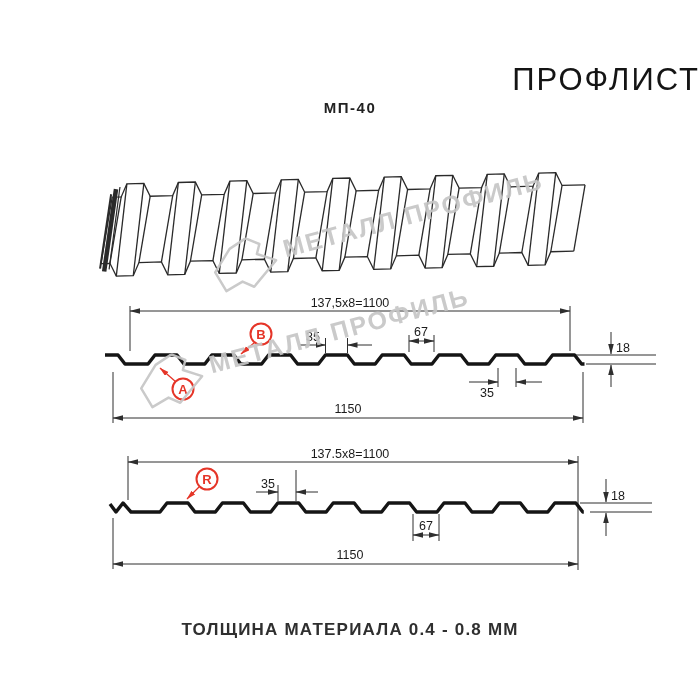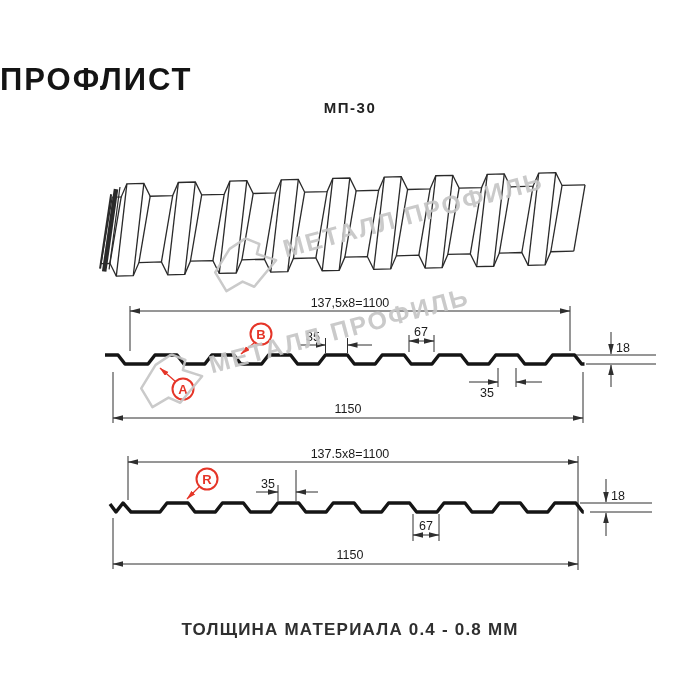--- a/index.html
+++ b/index.html
@@ -1,19 +1,19 @@
 <!DOCTYPE html>
 <html><head>
 <meta charset="utf-8">
 <style>
   html,body{margin:0;padding:0;background:#fff;}
   .canvas{position:relative;width:700px;height:700px;background:#fff;overflow:hidden;
           font-family:"Liberation Sans",sans-serif;}
-  .title{position:absolute;left:0;right:0;top:62px;text-align:left;
-         font-size:31px;font-weight:700;letter-spacing:2px;color:#141414;margin:0;}
+  .title{position:absolute;left:0;right:0;top:62px;text-align:right;
+         font-size:31px;font-weight:400;letter-spacing:2px;color:#141414;margin:0;}
   .subtitle{position:absolute;left:0;right:0;top:99px;text-align:center;
             font-size:15px;font-weight:600;letter-spacing:1.5px;color:#222;}
   .footer-note{position:absolute;left:0;right:0;top:620px;text-align:center;
                font-size:17px;font-weight:600;letter-spacing:1.2px;color:#2f2f2f;}
   svg.drawing{position:absolute;left:0;top:0;z-index:1;}
   .watermark{position:absolute;display:flex;align-items:flex-end;z-index:3;opacity:.92;
              transform-origin:0 100%;pointer-events:none;}
   .wm-1{left:220px;top:246px;transform:rotate(-15deg);}
   .wm-2{left:146px;top:362px;transform:rotate(-15deg);}
   .wm-text{font-size:25px;font-weight:700;letter-spacing:2px;color:#c6c6c6;
@@ -24,21 +24,21 @@
   .profile{stroke:#151515;stroke-width:3.4;fill:none;stroke-linejoin:round;}
   .redline{stroke:#e53528;stroke-width:1.3;fill:none;}
   .redcircle{stroke:#e53528;stroke-width:2;fill:none;}
 </style>
 </head>
 <body>
 
 <div class="canvas">
 
   <h1 class="title">ПРОФЛИСТ</h1>
-  <div class="subtitle">МП-30</div>
+  <div class="subtitle">МП-40</div>
 
   <svg class="drawing" width="700" height="700" viewBox="0 0 700 700">
     <defs>
       <marker id="ae" markerUnits="userSpaceOnUse" markerWidth="11" markerHeight="6" refX="10" refY="2.8" orient="auto">
         <path d="M0,0 L10.5,2.8 L0,5.6 Z" fill="#2e2e2e"></path>
       </marker>
       <marker id="as" markerUnits="userSpaceOnUse" markerWidth="11" markerHeight="6" refX="10" refY="2.8" orient="auto-start-reverse">
         <path d="M0,0 L10.5,2.8 L0,5.6 Z" fill="#2e2e2e"></path>
       </marker>
       <marker id="ar" markerUnits="userSpaceOnUse" markerWidth="10" markerHeight="6" refX="9" refY="2.6" orient="auto">

